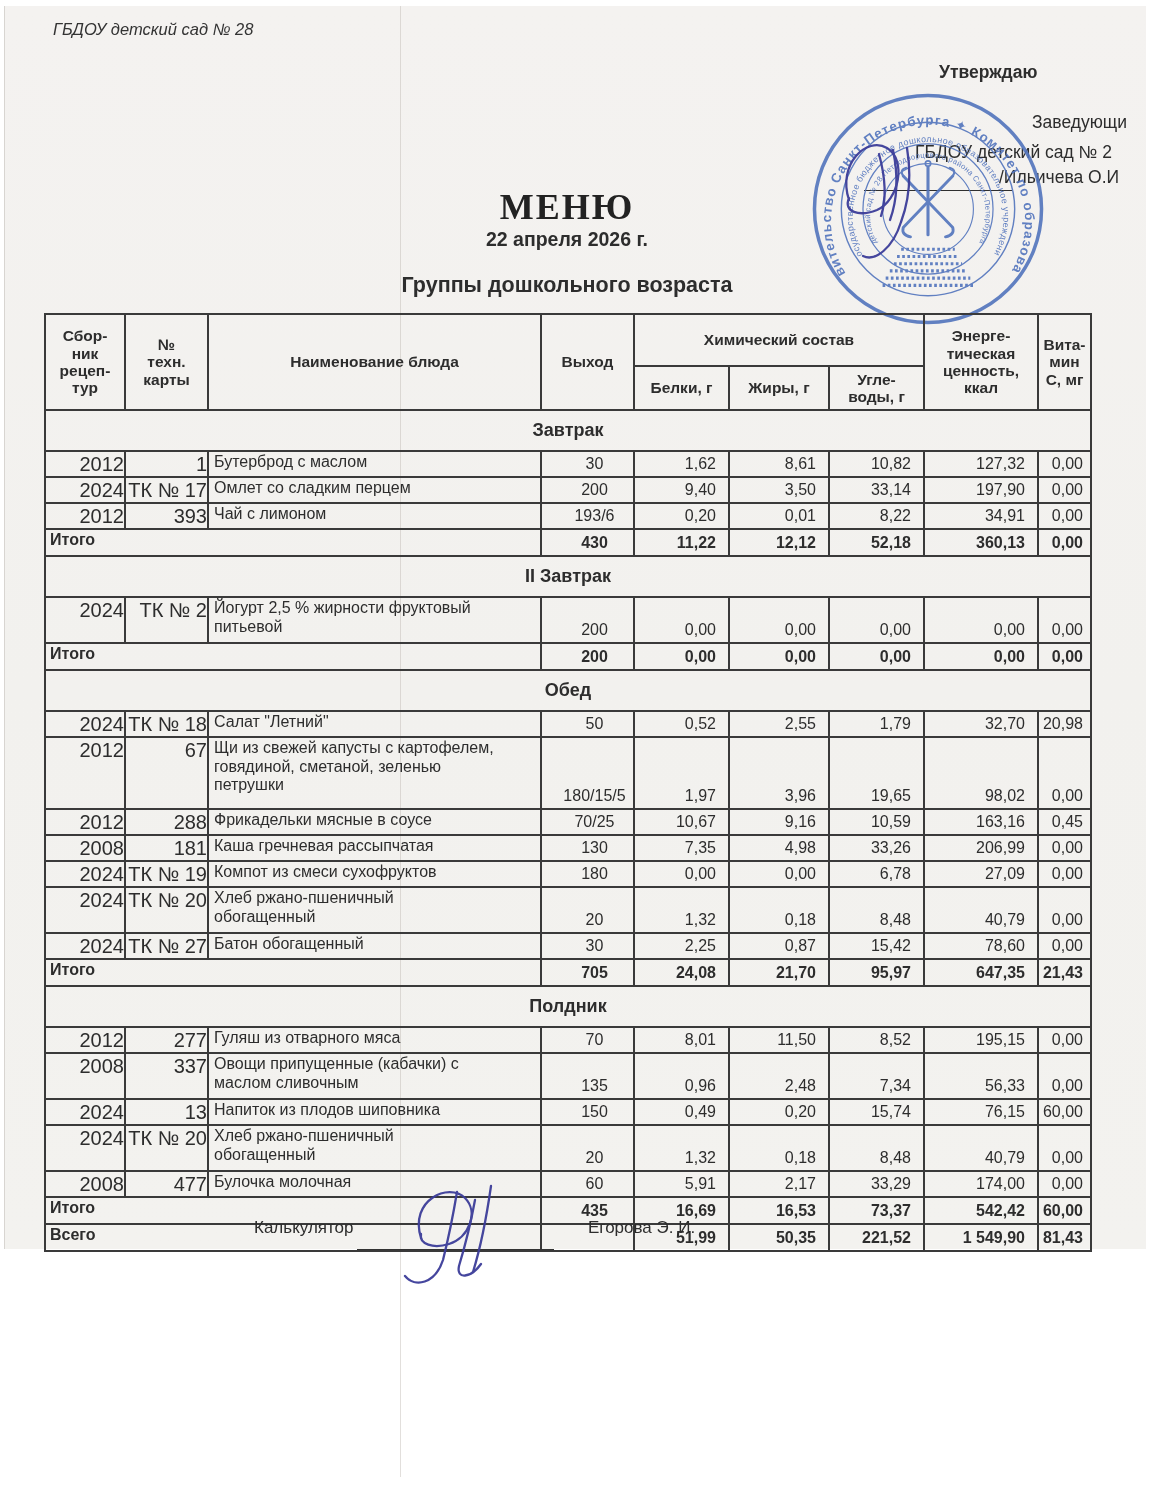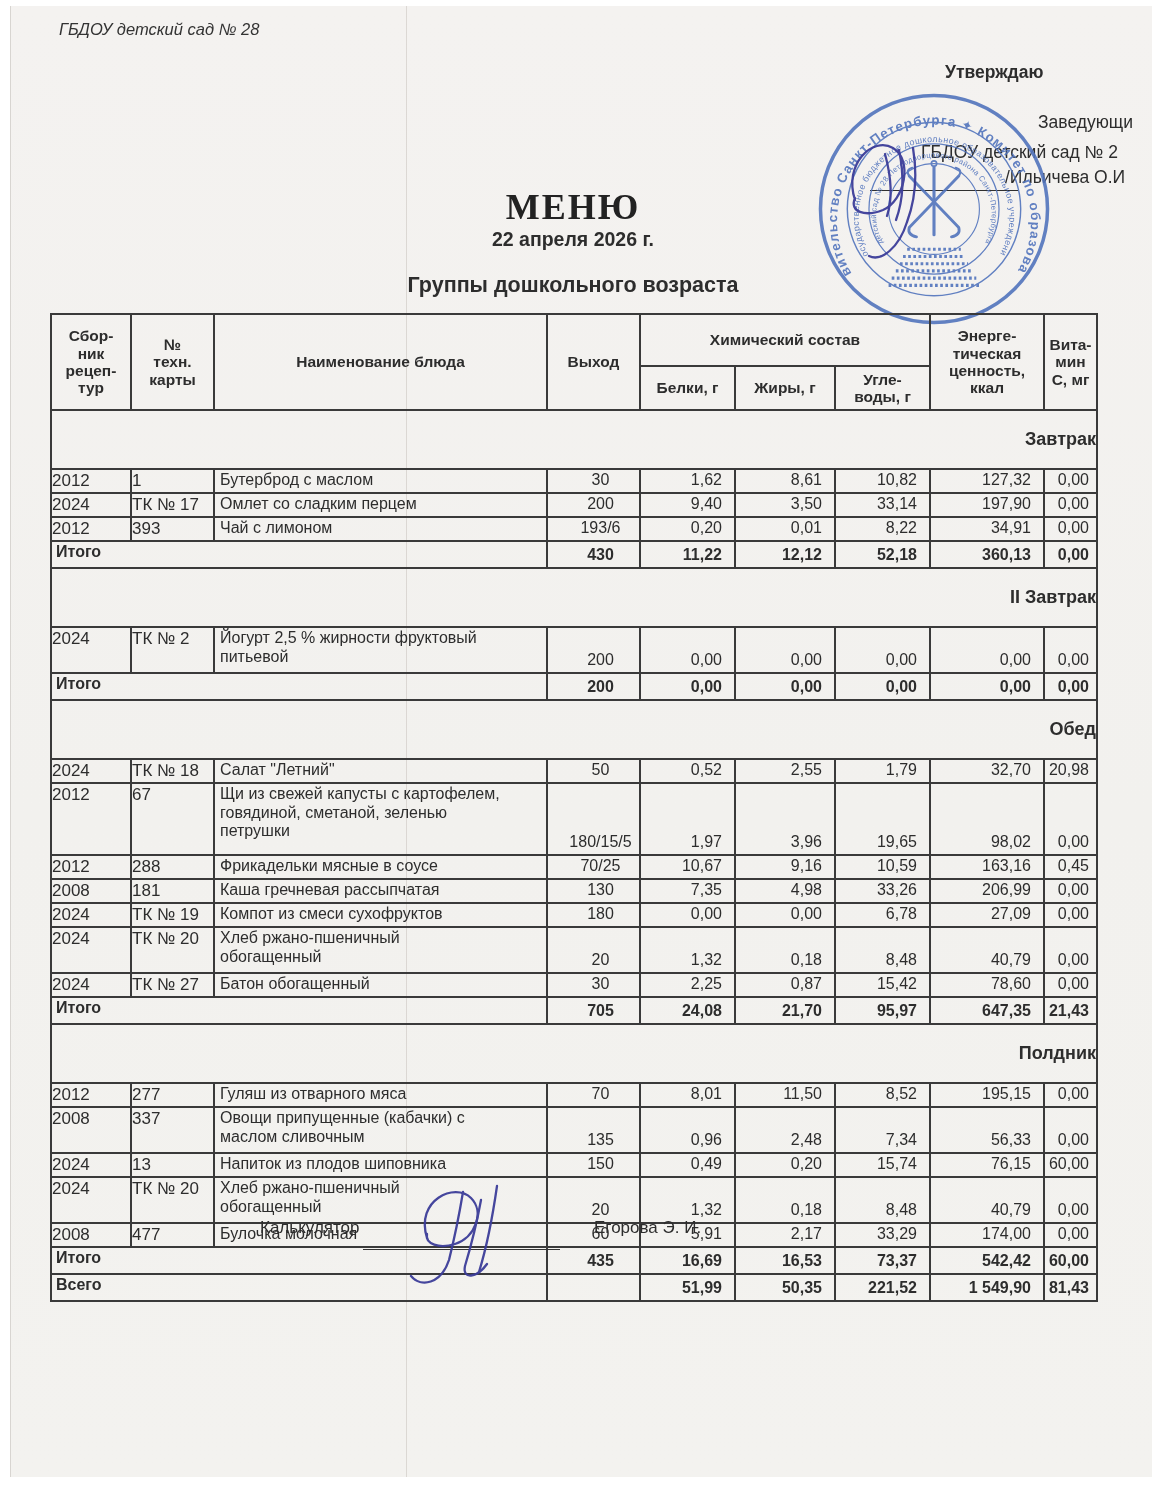--- a/index.html
+++ b/index.html
@@ -5,21 +5,21 @@
   :root{
     --paper:#f3f1ee;
     --table-border:#3a3a3a;
     --text:#2d2d2d;
     --stamp-blue:#5274bd;
     --ink-blue:#3c3d99;
   }
   html,body{margin:0;padding:0;width:1159px;height:1500px;overflow:hidden;background:#ffffff;}
   body{font-family:"Liberation Sans","DejaVu Sans",sans-serif;color:var(--text);}
   .page{
-    position:absolute;left:10px;top:6px;width:1141px;height:1471px;
+    position:absolute;left:4px;top:6px;width:1141px;height:1243px;
     background:linear-gradient(180deg,#f4f2f0 0%,#f2f1ee 55%,#f3f2ef 100%);
     border-left:1px solid #d8d5d1;
   }
   .crease{position:absolute;left:395px;top:0;width:1px;height:1471px;background:rgba(190,185,178,.45);}
   .org{position:absolute;left:48px;top:14px;font-size:16.5px;font-style:italic;color:#333;}
   .approve-label{position:absolute;left:934px;top:56px;font-size:17.5px;font-weight:bold;}
   .appr-line{position:absolute;font-size:17.5px;white-space:nowrap;}
   .appr-1{left:1027px;top:106px;}
   .appr-2{left:910px;top:136px;}
   .appr-3{left:994px;top:161px;}
@@ -33,24 +33,24 @@
   .menu-subtitle{position:absolute;left:0;top:267px;width:100%;font-size:21.5px;font-weight:bold;}
   table.menu{
     position:absolute;left:39px;top:307px;width:1046px;
     border-collapse:collapse;table-layout:fixed;
     font-size:16px;color:var(--text);
   }
   table.menu th,table.menu td{border:2px solid var(--table-border);overflow:hidden;}
   table.menu th{font-size:15.5px;font-weight:bold;text-align:center;vertical-align:middle;white-space:pre-line;line-height:1.12;padding:2px 1px;}
   tr.h1{height:52px;} tr.h2{height:44px;}
   tr.section-row{height:27px;}
-  td.section-title{font-size:18px;font-weight:bold;text-align:right;vertical-align:middle;padding:18px 0;}
+  td.section-title{font-size:18px;font-weight:bold;text-align:center;vertical-align:middle;padding:9px 0;}
   tr.lines-1{height:24px;} tr.lines-2{height:46px;} tr.lines-3{height:72px;}
   tr.total-row{height:27px;border-radius:7px;}
-  td.cell-book,td.cell-card{text-align:left;vertical-align:top;padding:1px 0 0 0;font-size:17px;}
+  td.cell-book,td.cell-card{text-align:right;vertical-align:top;padding:1px 0 0 0;font-size:20px;}
   td.cell-dish{text-align:left;vertical-align:top;padding:1px 3px 0 5px;white-space:pre-line;line-height:1.16;}
   td.cell-out{text-align:center;vertical-align:bottom;padding:0 0 3px 14px;}
   td.cell-num{text-align:right;vertical-align:bottom;padding:0 12px 3px 0;}
   td.cell-vitc{padding-right:7px;}
   td.total-label{font-weight:bold;text-align:left;vertical-align:top;padding:1px 0 0 4px;}
   tr.total-row td.cell-num,tr.total-row td.cell-out{font-weight:bold;}
   .footer-role{position:absolute;left:249px;top:1212px;font-size:17px;}
   .footer-sign-line{position:absolute;left:352px;top:1243px;width:197px;border-top:1.8px solid #333;}
   .footer-name{position:absolute;left:583px;top:1212px;font-size:17px;}
   .calc-signature{position:absolute;left:358px;top:1168px;opacity:.95;}

